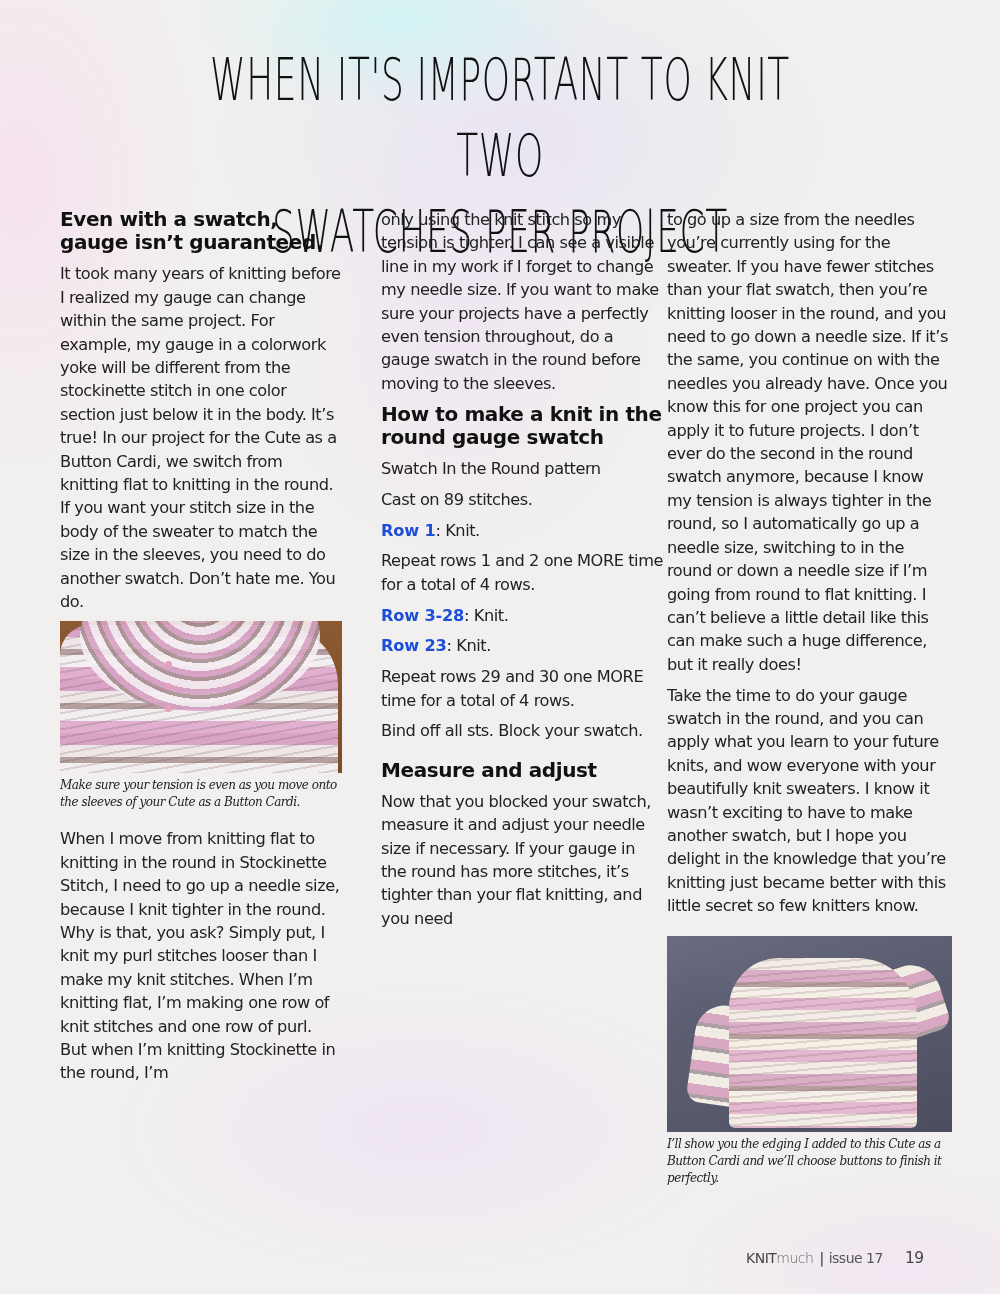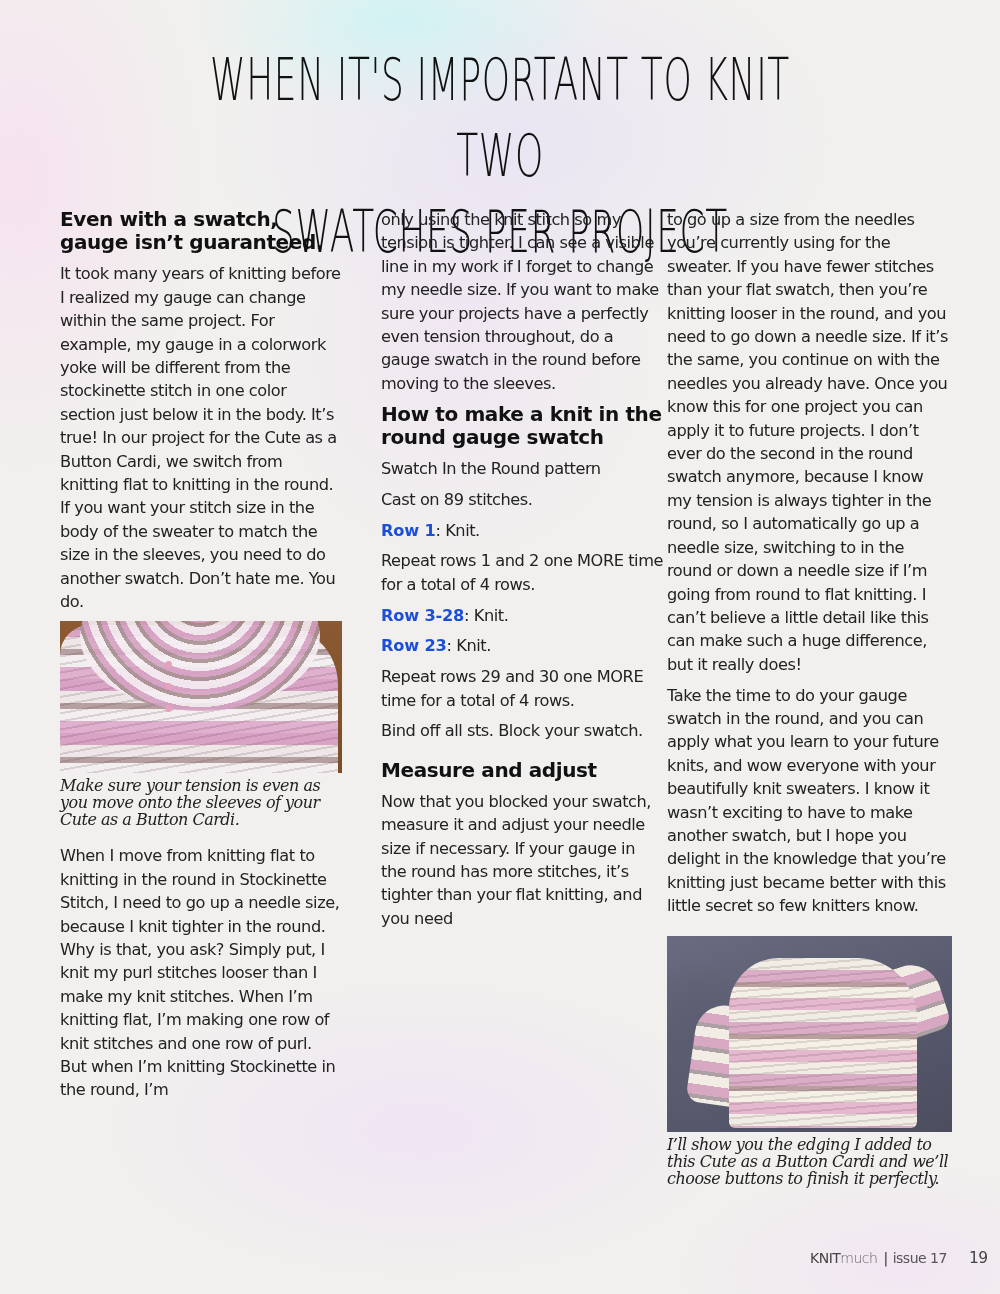--- a/index.html
+++ b/index.html
@@ -58,21 +58,21 @@
     .col .pat b { font-weight: bold; color: #1d4ed8; letter-spacing: -0.2px; }
     .figure { margin: 8px 0 10px 0; }
     .photo {
       position: relative;
       width: 100%;
       overflow: hidden;
     }
     .caption {
       font-family: "DejaVu Serif", serif;
       font-style: italic;
-      font-size: 16px;
+      font-size: 12px;
       line-height: 17px;
       color: #222;
       margin-top: 4px;
       letter-spacing: -0.5px;
     }
     
     .photo1 {
       height: 152px;
       background: linear-gradient(180deg, #8b5a32 0%, #7a4c28 100%);
     }
@@ -123,21 +123,21 @@
       transform: rotate(8deg);
       background: repeating-linear-gradient(180deg, #f1ece4 0 10px, #d8a8c3 10px 20px, #ada0a4 20px 24px);
     }
     .photo3 .sleeve-r {
       position: absolute; left: 210px; top: 30px; width: 66px; height: 72px;
       border-radius: 10px 30px 14px 8px;
       transform: rotate(-18deg);
       background: repeating-linear-gradient(180deg, #f1ece4 0 10px, #d8a8c3 10px 20px, #ada0a4 20px 24px);
     }
     .footer {
-      position: absolute; top: 1249px; left: 810px;
+      position: absolute; top: 1249px; left: 746px;
       font-family: "DejaVu Sans", sans-serif;
       font-size: 14px;
       color: #555;
       letter-spacing: -0.5px;
       white-space: nowrap;
     }
     .footer .brand-bold { color: #444; }
     .footer .brand-light { color: #666; font-weight: 300; }
     .footer .sep { margin: 0 5px 0 6px; color: #333; }
     .footer .pnum { margin-left: 22px; font-size: 15.5px; color: #444; }

